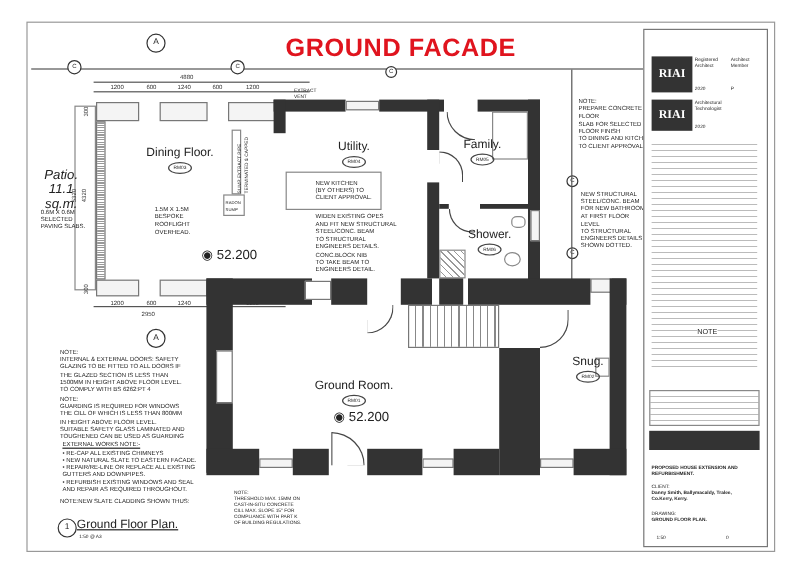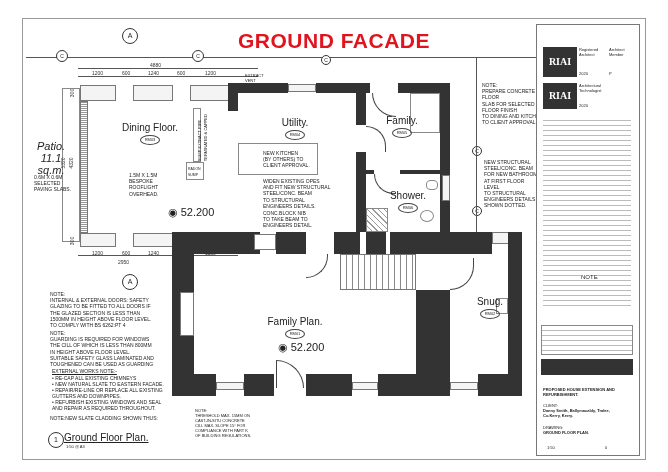--- a/index.html
+++ b/index.html
@@ -163,21 +163,21 @@
 <div class="wall" style="left:378px;top:374px;width:38px;height:22px;"></div>
 <div class="win" style="left:450px;top:382px;width:28px;height:8px;"></div>
 <div class="wall" style="left:478px;top:374px;width:44px;height:22px;"></div>
 <div class="door" style="left:276px;top:360px;width:28px;height:28px;border-radius:0 28px 0 0;border-left:1px solid #444;border-bottom:none;"></div>
 <div class="door" style="left:306px;top:254px;width:22px;height:24px;border-radius:0 0 22px 0;border-top:none;border-left:none;"></div>
 <div class="door" style="left:450px;top:258px;width:24px;height:32px;border-radius:0 0 24px 0;border-top:none;border-left:none;"></div>
 <div class="stairs" style="left:340px;top:254px;width:76px;height:36px;"></div>
 <div class="thin" style="left:496px;top:298px;width:12px;height:16px;"></div>
 
 <div class="room" style="left:255px;top:316px;width:80px;">
-  <span>Family Plan.</span>
+  <span>Ground Room.</span>
   <span class="tag">RM01</span>
 </div>
 <div class="lvl" style="left:278px;top:341px;">◉ <span>52.200</span></div>
 <div class="room" style="left:470px;top:296px;width:40px;">
   <span>Snug.</span>
   <span class="tag">RM02</span>
 </div>
 
 <div class="note" style="left:195px;top:408px;width:70px;font-size:4px;line-height:5px;">NOTE:
 THRESHOLD Max. 15mm ON

